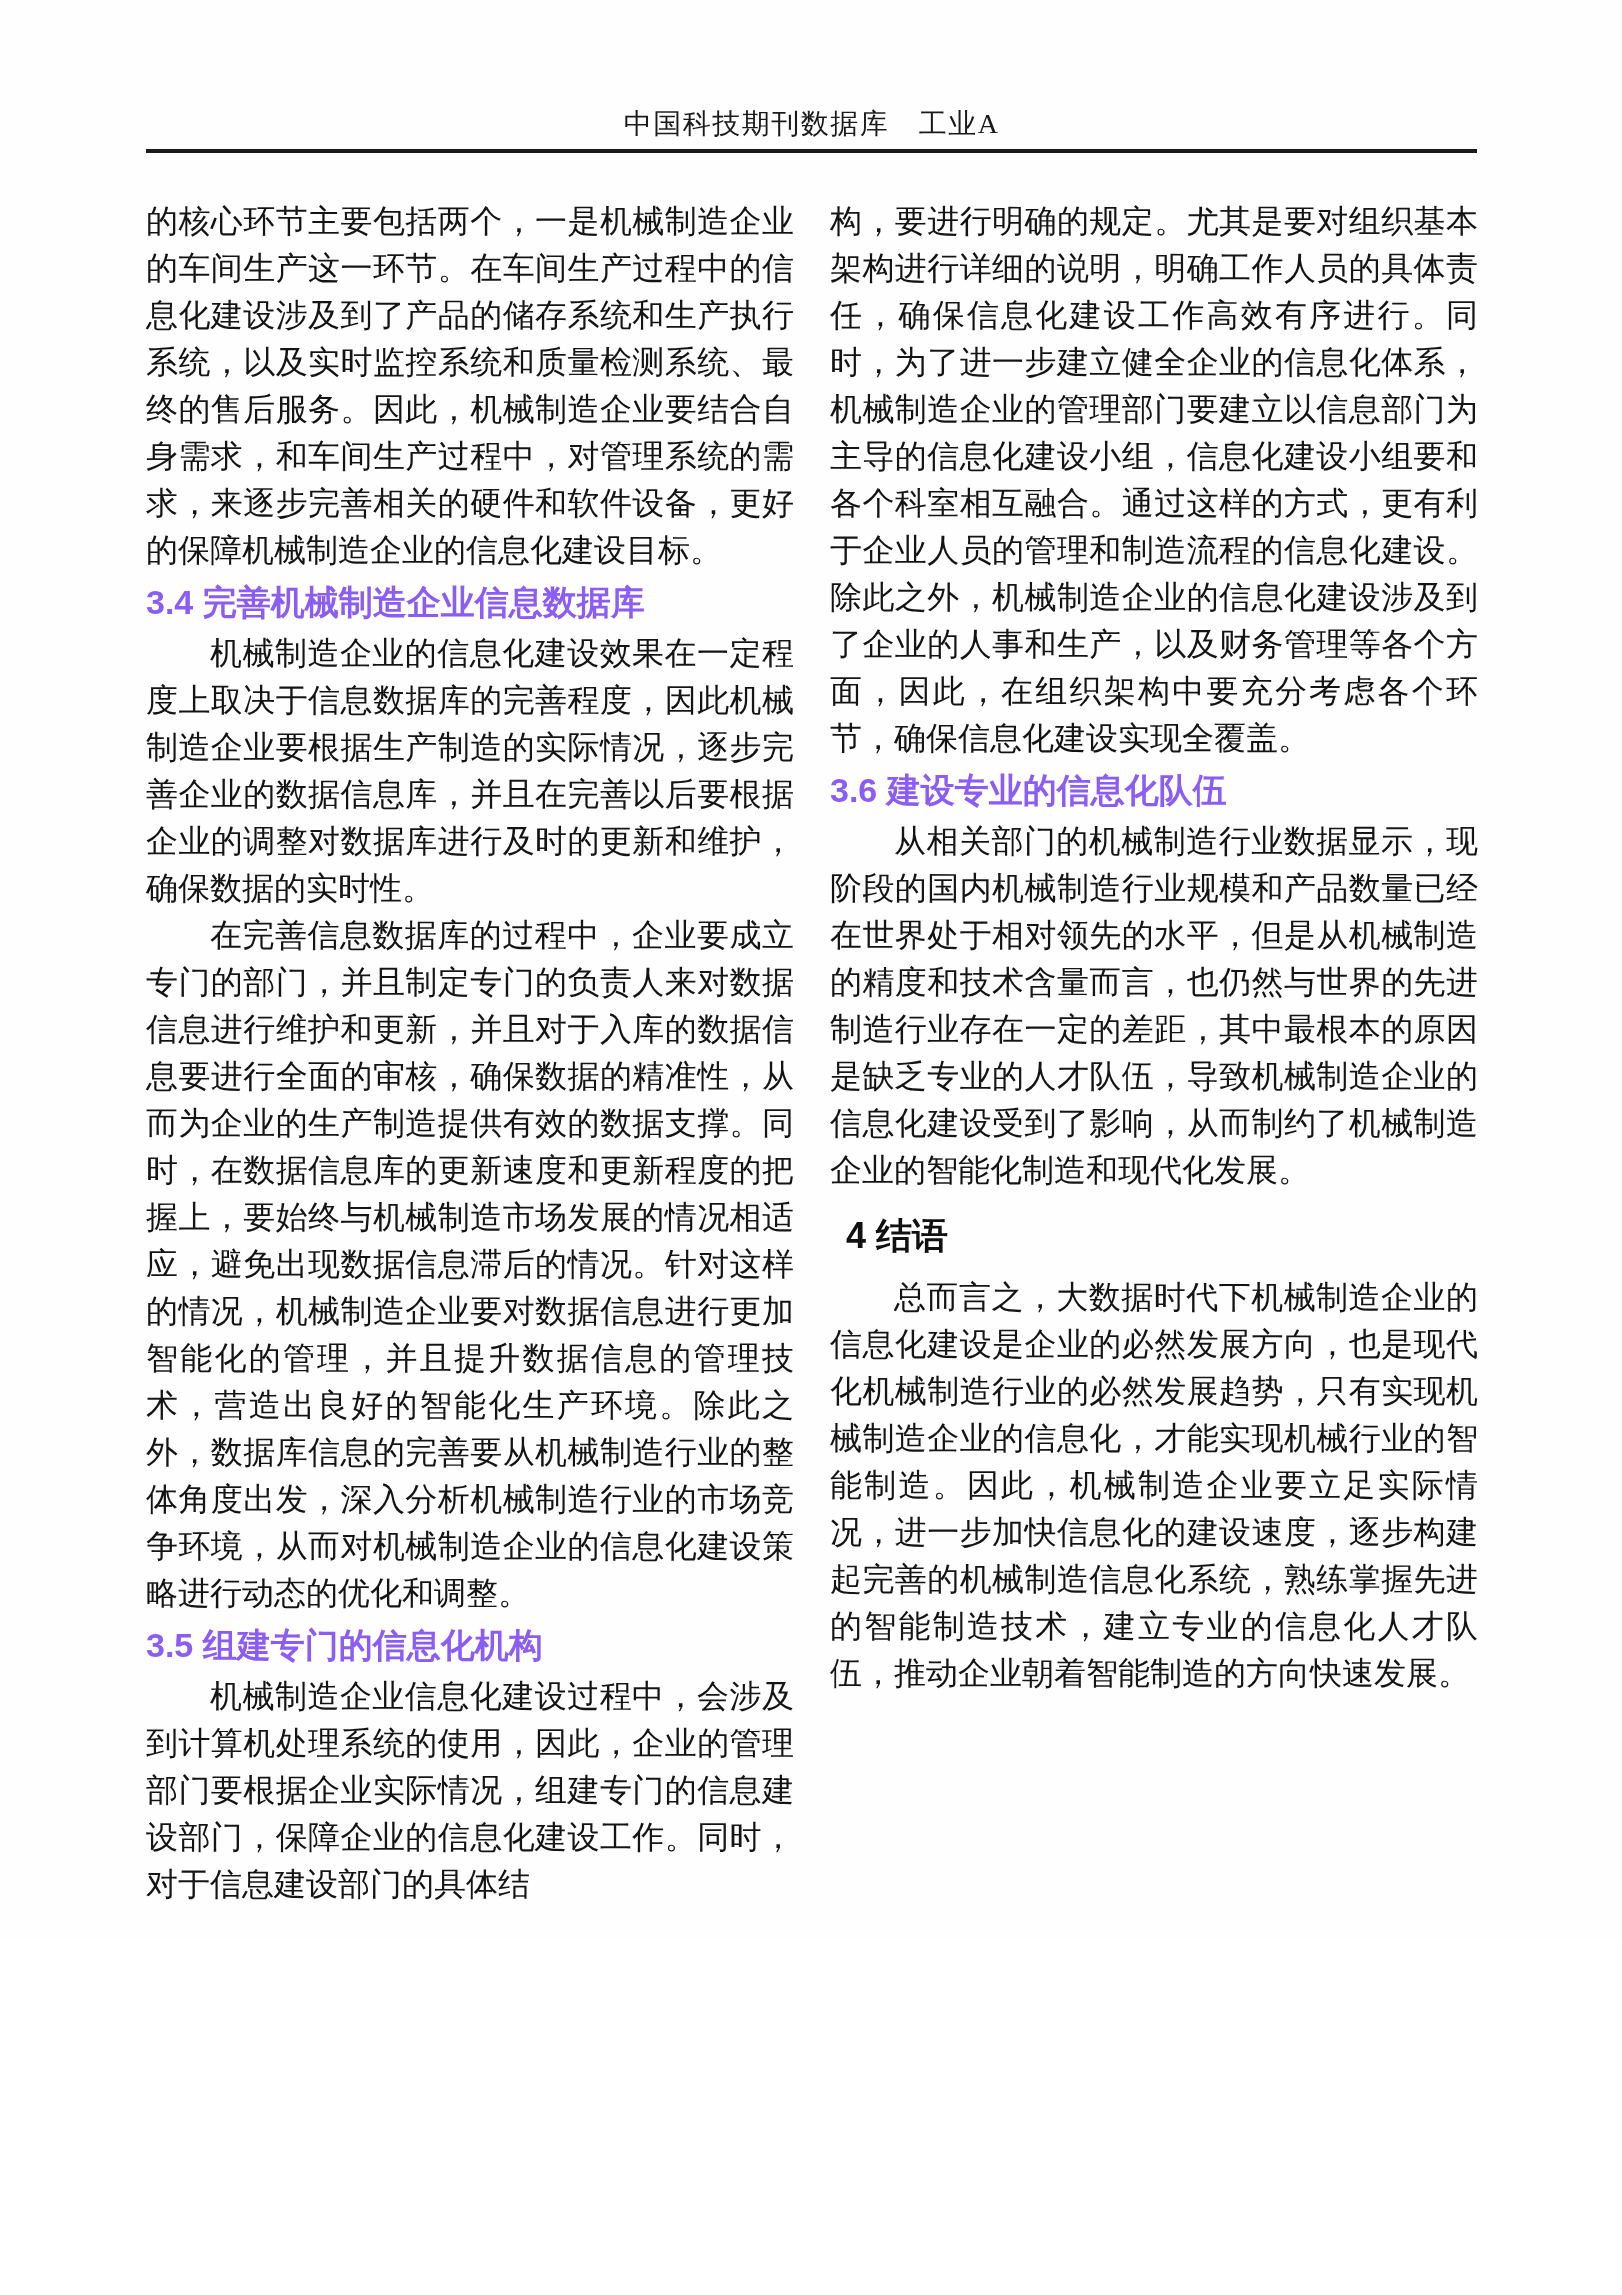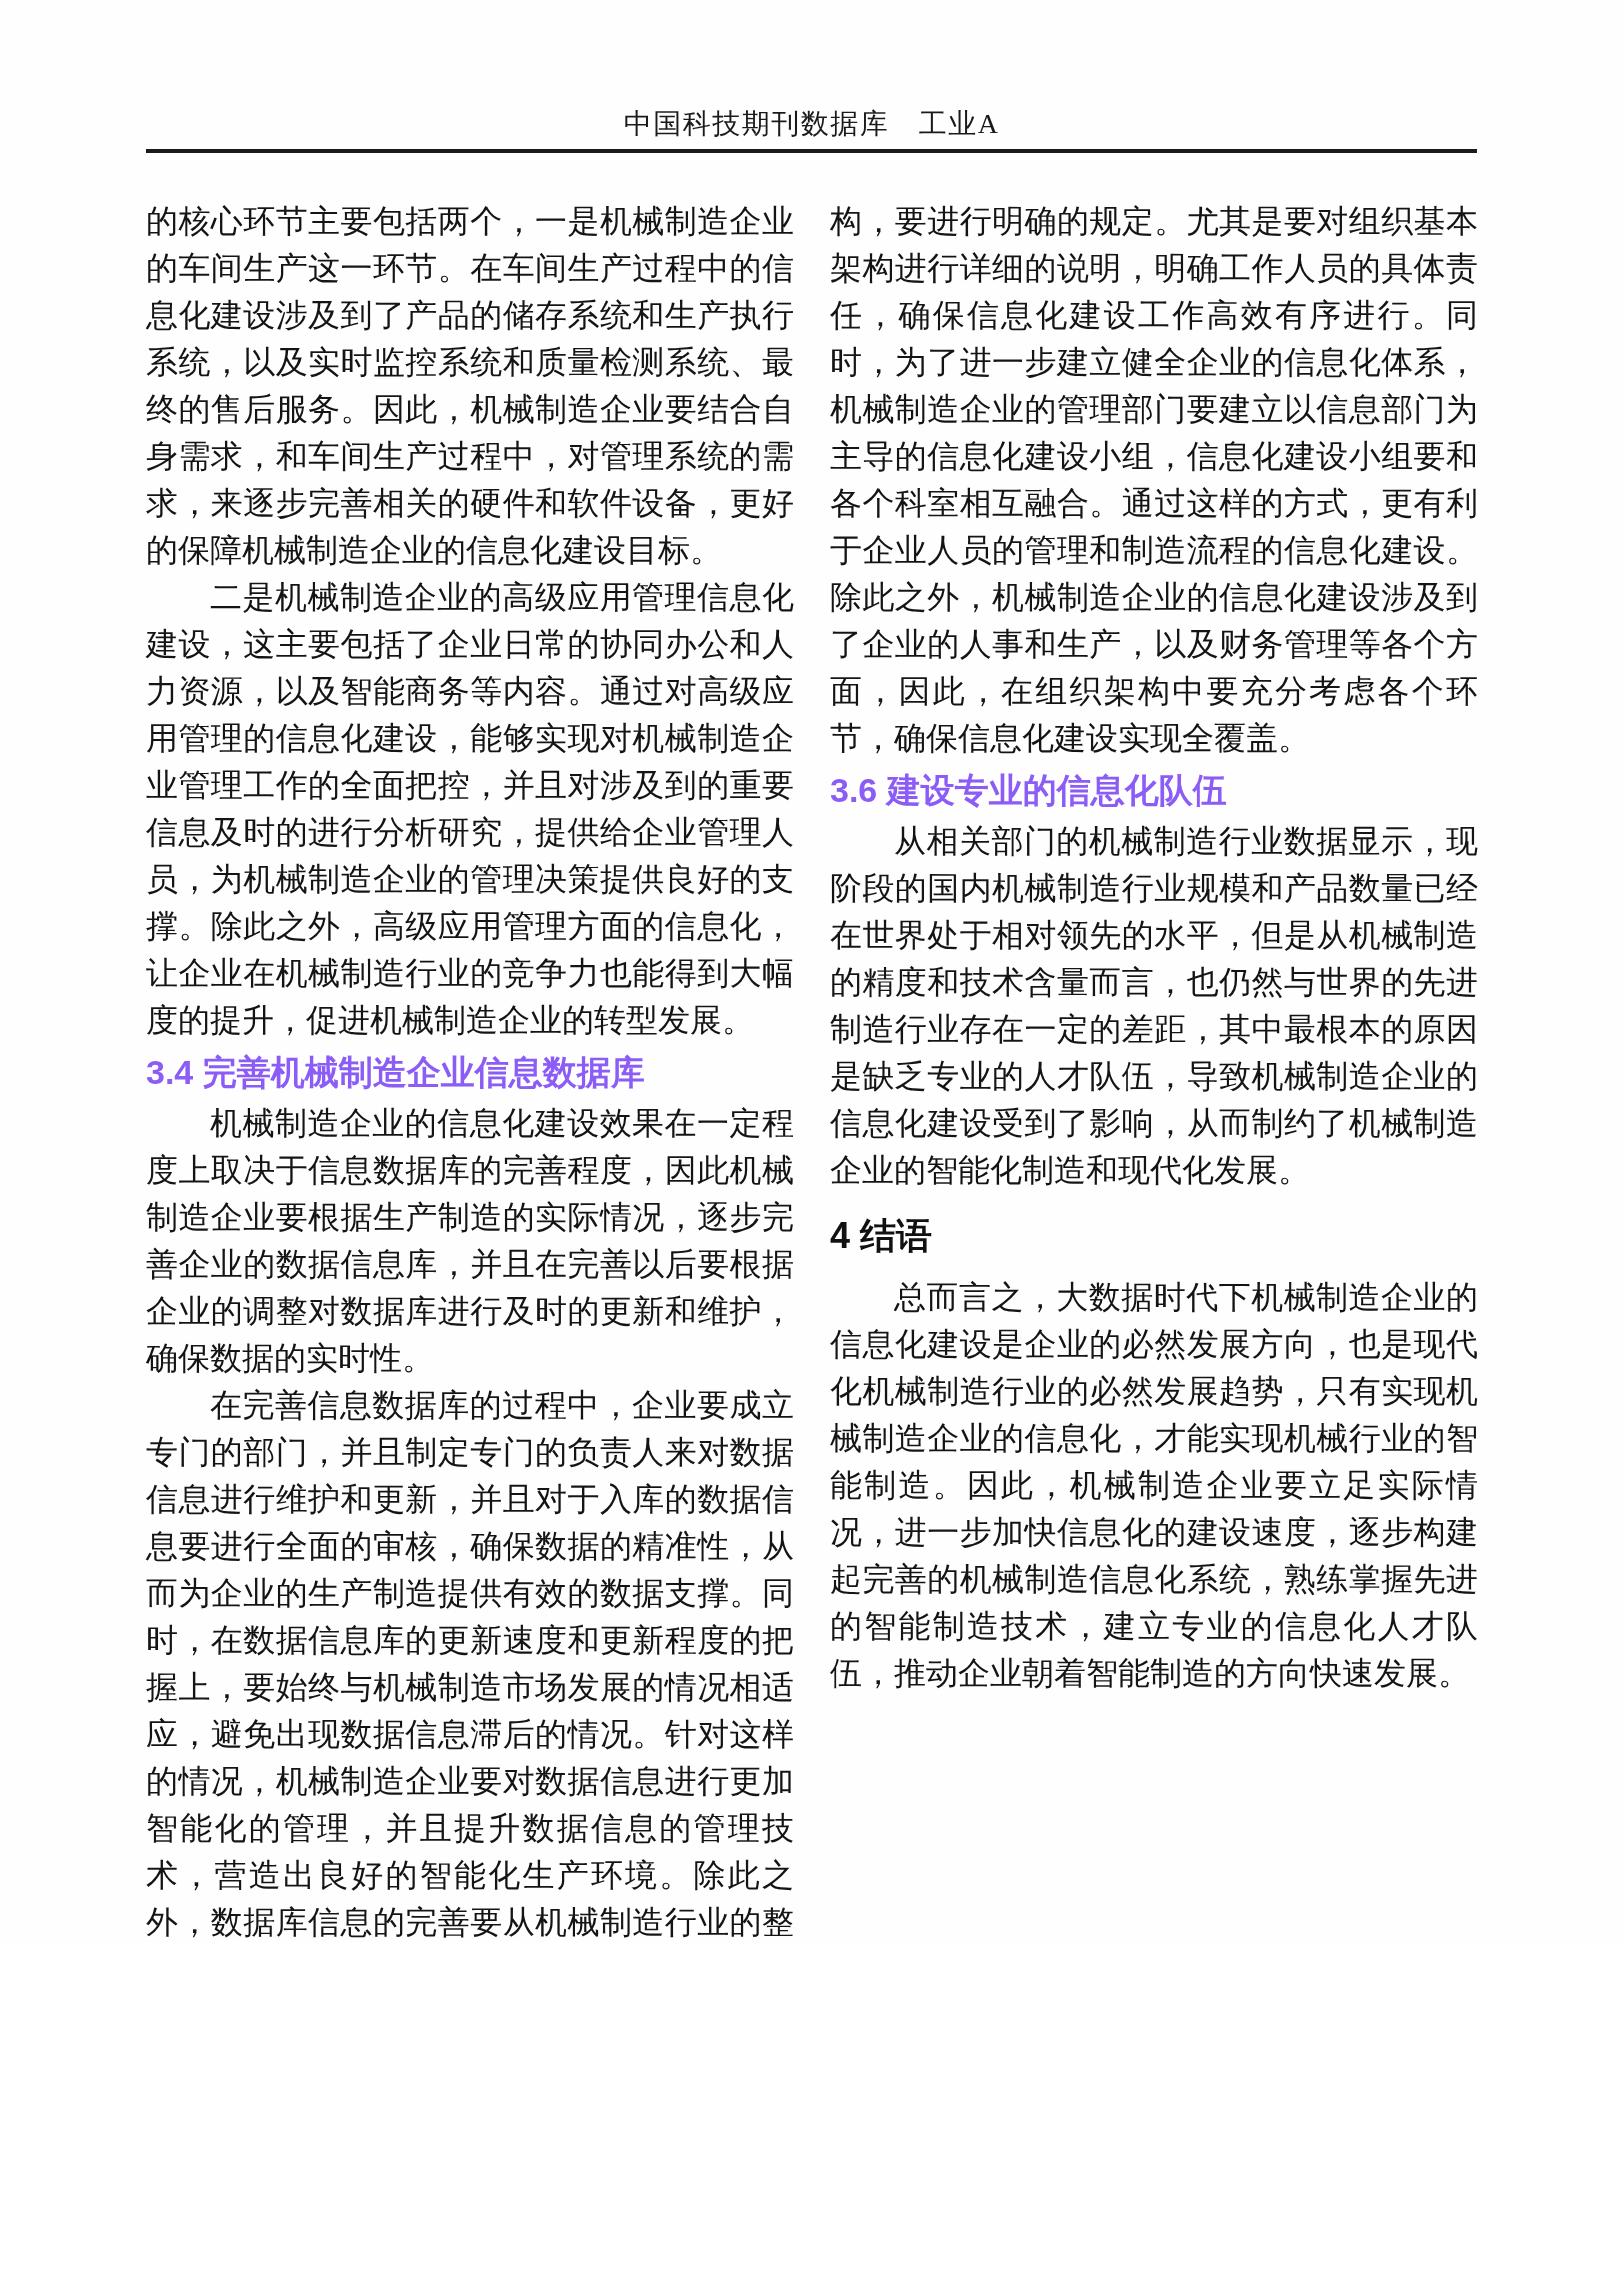--- a/index.html
+++ b/index.html
@@ -58,21 +58,21 @@
     margin: 5.2px 0 3.7px 0;
     padding: 0;
     font-family: "Liberation Sans", "DejaVu Sans", sans-serif;
     font-weight: bold;
     font-size: 34px;
     line-height: 47px;
     color: #8b5cf6;
     text-align: left;
   }
   .column h1 {
-    margin: 18px 0 15px 0;
+    margin: 18px 0 15px 16px;
     padding: 0;
     font-family: "Liberation Sans", "DejaVu Sans", sans-serif;
     font-weight: bold;
     font-size: 36px;
     line-height: 47px;
     color: #111111;
     text-align: left;
   }
   .page-number {
     position: absolute;
@@ -87,21 +87,20 @@
 <body>
 
 <div class="page">
 
   <div class="journal-header">中国科技期刊数据库　工业A</div>
 
   <div class="header-rule"></div>
 
   <div class="column column-left">
     <p class="no-indent">的核心环节主要包括两个，一是机械制造企业的车间生产这一环节。在车间生产过程中的信息化建设涉及到了产品的储存系统和生产执行系统，以及实时监控系统和质量检测系统、最终的售后服务。因此，机械制造企业要结合自身需求，和车间生产过程中，对管理系统的需求，来逐步完善相关的硬件和软件设备，更好的保障机械制造企业的信息化建设目标。</p>
-    <p>二是机械制造企业的高级应用管理信息化建设，这主要包括了企业日常的协同办公和人力资源，以及智能商务等内容。通过对高级应用管理的信息化建设，能够实现对机械制造企业管理工作的全面把控，并且对涉及到的重要信息及时的进行分析研究，提供给企业管理人员，为机械制造企业的管理决策提供良好的支撑。除此之外，高级应用管理方面的信息化，让企业在机械制造行业的竞争力也能得到大幅度的提升，促进机械制造企业的转型发展。</p>
     <h2>3.4 完善机械制造企业信息数据库</h2>
     <p>机械制造企业的信息化建设效果在一定程度上取决于信息数据库的完善程度，因此机械制造企业要根据生产制造的实际情况，逐步完善企业的数据信息库，并且在完善以后要根据企业的调整对数据库进行及时的更新和维护，确保数据的实时性。</p>
     <p>在完善信息数据库的过程中，企业要成立专门的部门，并且制定专门的负责人来对数据信息进行维护和更新，并且对于入库的数据信息要进行全面的审核，确保数据的精准性，从而为企业的生产制造提供有效的数据支撑。同时，在数据信息库的更新速度和更新程度的把握上，要始终与机械制造市场发展的情况相适应，避免出现数据信息滞后的情况。针对这样的情况，机械制造企业要对数据信息进行更加智能化的管理，并且提升数据信息的管理技术，营造出良好的智能化生产环境。除此之外，数据库信息的完善要从机械制造行业的整体角度出发，深入分析机械制造行业的市场竞争环境，从而对机械制造企业的信息化建设策略进行动态的优化和调整。</p>
     <h2>3.5 组建专门的信息化机构</h2>
     <p>机械制造企业信息化建设过程中，会涉及到计算机处理系统的使用，因此，企业的管理部门要根据企业实际情况，组建专门的信息建设部门，保障企业的信息化建设工作。同时，对于信息建设部门的具体结</p>
   </div>
 
   <div class="column column-right">
     <p class="no-indent">构，要进行明确的规定。尤其是要对组织基本架构进行详细的说明，明确工作人员的具体责任，确保信息化建设工作高效有序进行。同时，为了进一步建立健全企业的信息化体系，机械制造企业的管理部门要建立以信息部门为主导的信息化建设小组，信息化建设小组要和各个科室相互融合。通过这样的方式，更有利于企业人员的管理和制造流程的信息化建设。除此之外，机械制造企业的信息化建设涉及到了企业的人事和生产，以及财务管理等各个方面，因此，在组织架构中要充分考虑各个环节，确保信息化建设实现全覆盖。</p>
     <h2>3.6 建设专业的信息化队伍</h2>

